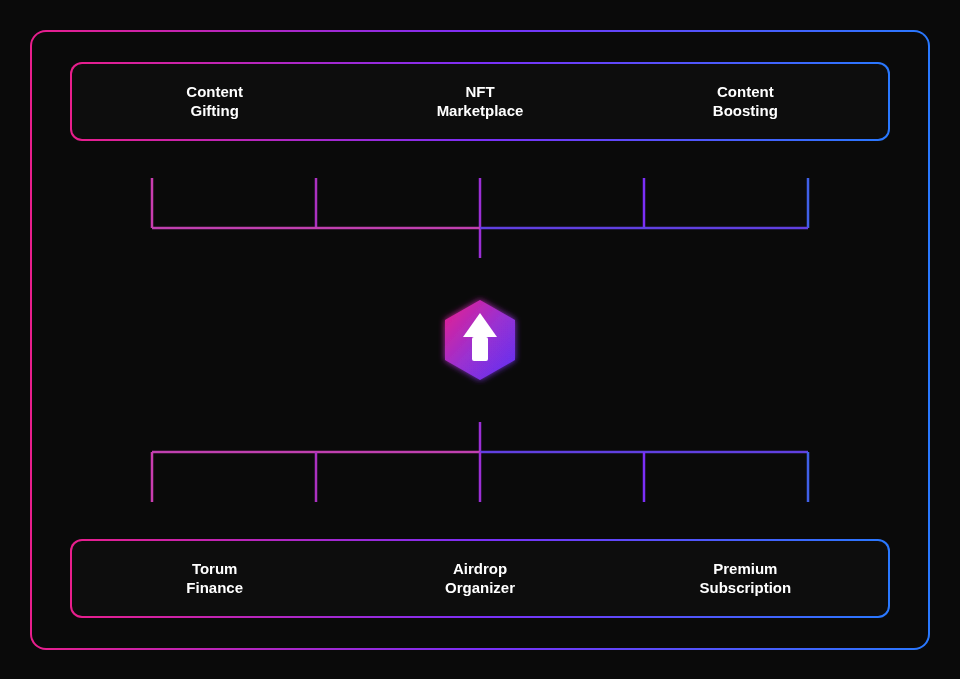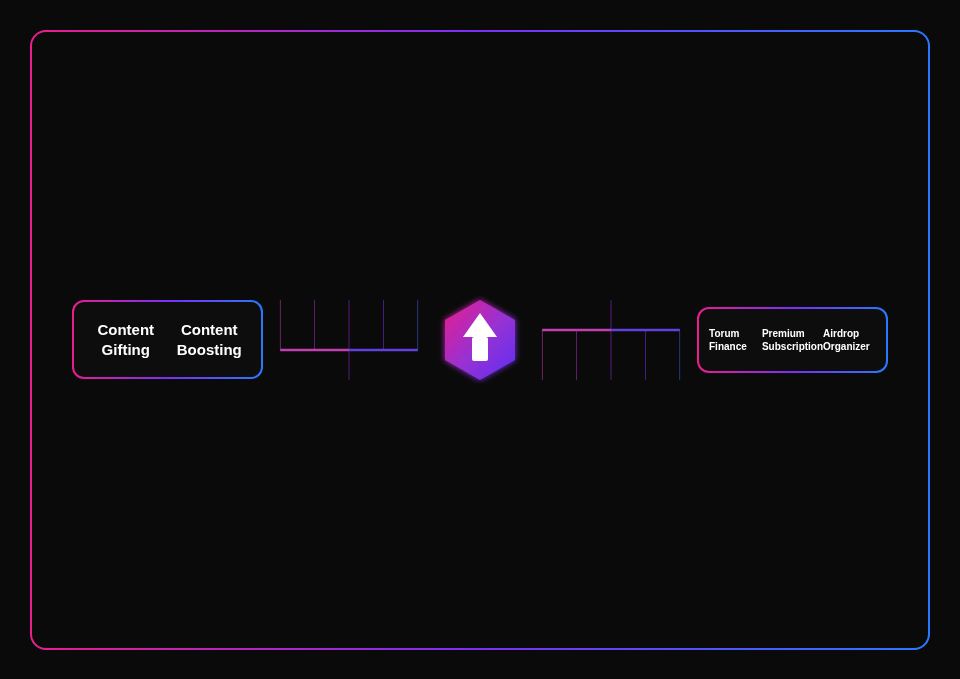--- a/index.html
+++ b/index.html
@@ -15,20 +15,21 @@
 
     .outer-frame {
       width: 900px;
       height: 620px;
       border: 2px solid transparent;
       border-radius: 16px;
       background: linear-gradient(#0a0a0a, #0a0a0a) padding-box,
                   linear-gradient(to right, #e91e8c, #7b2ff7, #2979ff) border-box;
       position: relative;
       display: flex;
+      flex-direction: column;
       align-items: center;
       justify-content: space-between;
       padding: 30px 40px;
     }
 
     
     .top-box {
       width: 820px;
       border: 2px solid transparent;
       border-radius: 12px;
@@ -57,23 +58,23 @@
       background: linear-gradient(#0d0d0d, #0d0d0d) padding-box,
                   linear-gradient(to right, #e91e8c, #7b2ff7, #2979ff) border-box;
       display: flex;
       justify-content: space-around;
       align-items: center;
       padding: 18px 10px;
     }
 
     .bottom-box .item {
       color: white;
-      font-size: 10px;
+      font-size: 15px;
       font-weight: 600;
-      text-align: left;
+      text-align: center;
       flex: 1;
       line-height: 1.3;
     }
 
     
     .connector-top {
       width: 820px;
       height: 80px;
       position: relative;
     }
@@ -102,20 +103,21 @@
     }
 
   </style>
 </head>
 <body>
 
 <div class="outer-frame">
 
   <div class="top-box">
     <div class="item">Content<br>Gifting</div>
+    <div class="item">NFT<br>Marketplace</div>
     <div class="item">Content<br>Boosting</div>
   </div>
 
   <div class="connector-top">
     <svg viewBox="0 0 820 80" preserveAspectRatio="none">
 
       <line x1="82" y1="0" x2="82" y2="50" stroke="#c93daf" stroke-width="2.5"></line>
       <line x1="246" y1="0" x2="246" y2="50" stroke="#ab31c0" stroke-width="2.5"></line>
       <line x1="410" y1="0" x2="410" y2="80" stroke="#9b2fd5" stroke-width="2.5"></line>
       <line x1="574" y1="0" x2="574" y2="50" stroke="#7b2ff7" stroke-width="2.5"></line>
@@ -162,17 +164,17 @@
       <line x1="82" y1="30" x2="82" y2="80" stroke="#c93daf" stroke-width="2.5"></line>
       <line x1="246" y1="30" x2="246" y2="80" stroke="#ab31c0" stroke-width="2.5"></line>
       <line x1="410" y1="30" x2="410" y2="80" stroke="#9b2fd5" stroke-width="2.5"></line>
       <line x1="574" y1="30" x2="574" y2="80" stroke="#7b2ff7" stroke-width="2.5"></line>
       <line x1="738" y1="30" x2="738" y2="80" stroke="#4060e8" stroke-width="2.5"></line>
     </svg>
   </div>
 
   <div class="bottom-box">
     <div class="item">Torum<br>Finance</div>
+    <div class="item">Airdrop<br>Organizer</div>
     <div class="item">Premium<br>Subscription</div>
-    <div class="item">Airdrop<br>Organizer</div>
   </div>
 
 </div>
 
 </body></html>

